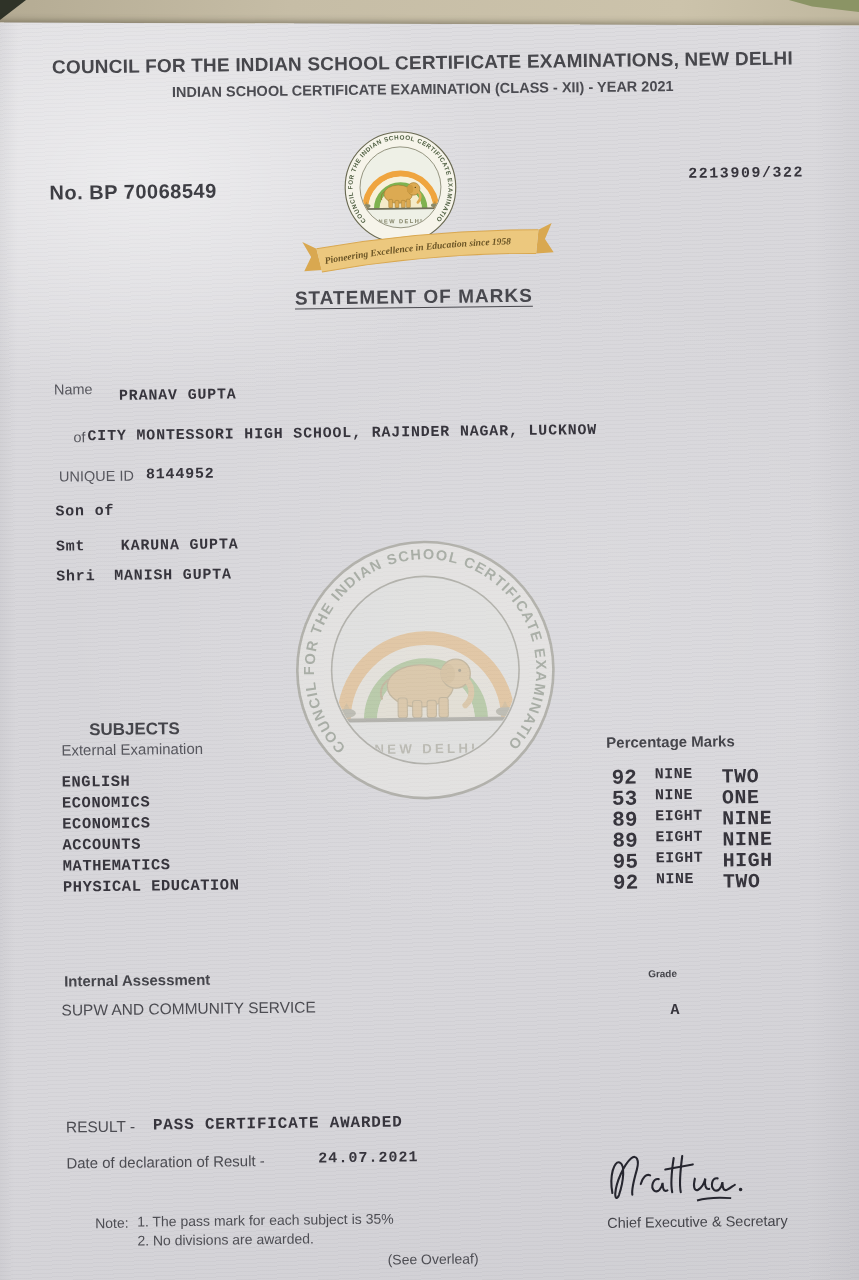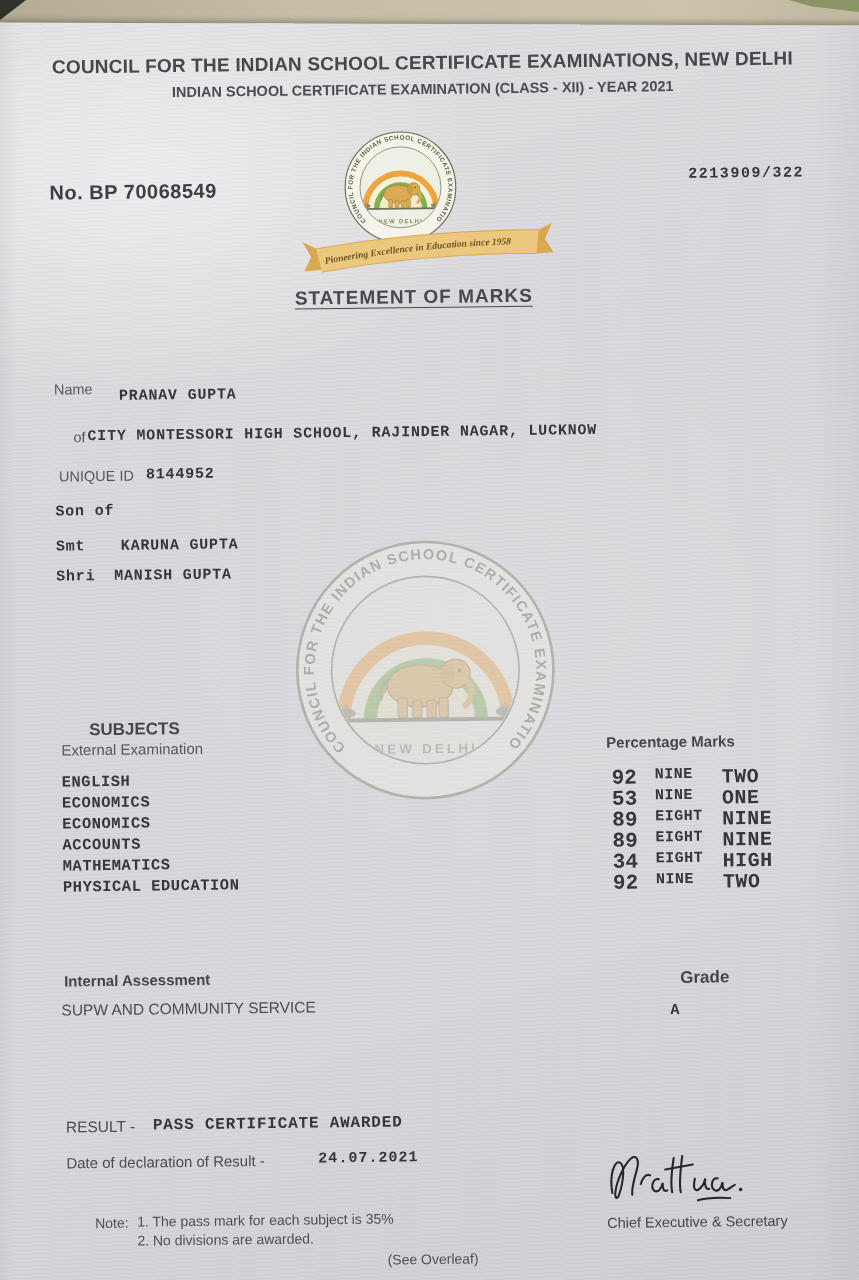--- a/index.html
+++ b/index.html
@@ -182,33 +182,33 @@
       <span class="row-w2">NINE</span>
     </div>
     <div class="abs mono" style="left:0;top:832px;width:859px;height:21px">
       <span class="row-sub">ACCOUNTS</span>
       <span class="row-pct">89</span>
       <span class="row-w1">EIGHT</span>
       <span class="row-w2">NINE</span>
     </div>
     <div class="abs mono" style="left:0;top:853px;width:859px;height:21px">
       <span class="row-sub">MATHEMATICS</span>
-      <span class="row-pct">34</span>
+      <span class="row-pct">95</span>
       <span class="row-w1">EIGHT</span>
       <span class="row-w2">HIGH</span>
     </div>
     <div class="abs mono" style="left:0;top:874px;width:859px;height:21px">
       <span class="row-sub">PHYSICAL EDUCATION</span>
       <span class="row-pct">92</span>
       <span class="row-w1">NINE</span>
       <span class="row-w2">TWO</span>
     </div>
 
     <div class="abs sansb" style="left:60px;top:968px;font-size:15px">Internal Assessment</div>
-    <div class="abs sansb" style="left:676px;top:971px;font-size:17px">Grade</div>
+    <div class="abs sansb" style="left:644px;top:971px;font-size:10px">Grade</div>
     <div class="abs sans" style="left:57px;top:997px;font-size:15.5px;color:#4c4c52">SUPW AND COMMUNITY SERVICE</div>
     <div class="abs mono" style="left:666px;top:1005px;font-size:15px">A</div>
 
     <span class="abs sans" style="left:60px;top:1114px;font-size:15.5px;color:#4c4c52">RESULT -</span>
     <span class="abs mono" style="left:147px;top:1113px;font-size:16px;letter-spacing:0.8px">PASS CERTIFICATE AWARDED</span>
     <span class="abs sans" style="left:60px;top:1150px;font-size:15px;color:#4c4c52">Date of declaration of Result -</span>
     <span class="abs mono" style="left:312px;top:1149px;font-size:15px;letter-spacing:1px">24.07.2021</span>
 
     <svg class="sig" viewBox="0 0 160 74">
       <g fill="none" stroke="#26262f" stroke-width="2.2" stroke-linecap="round">

